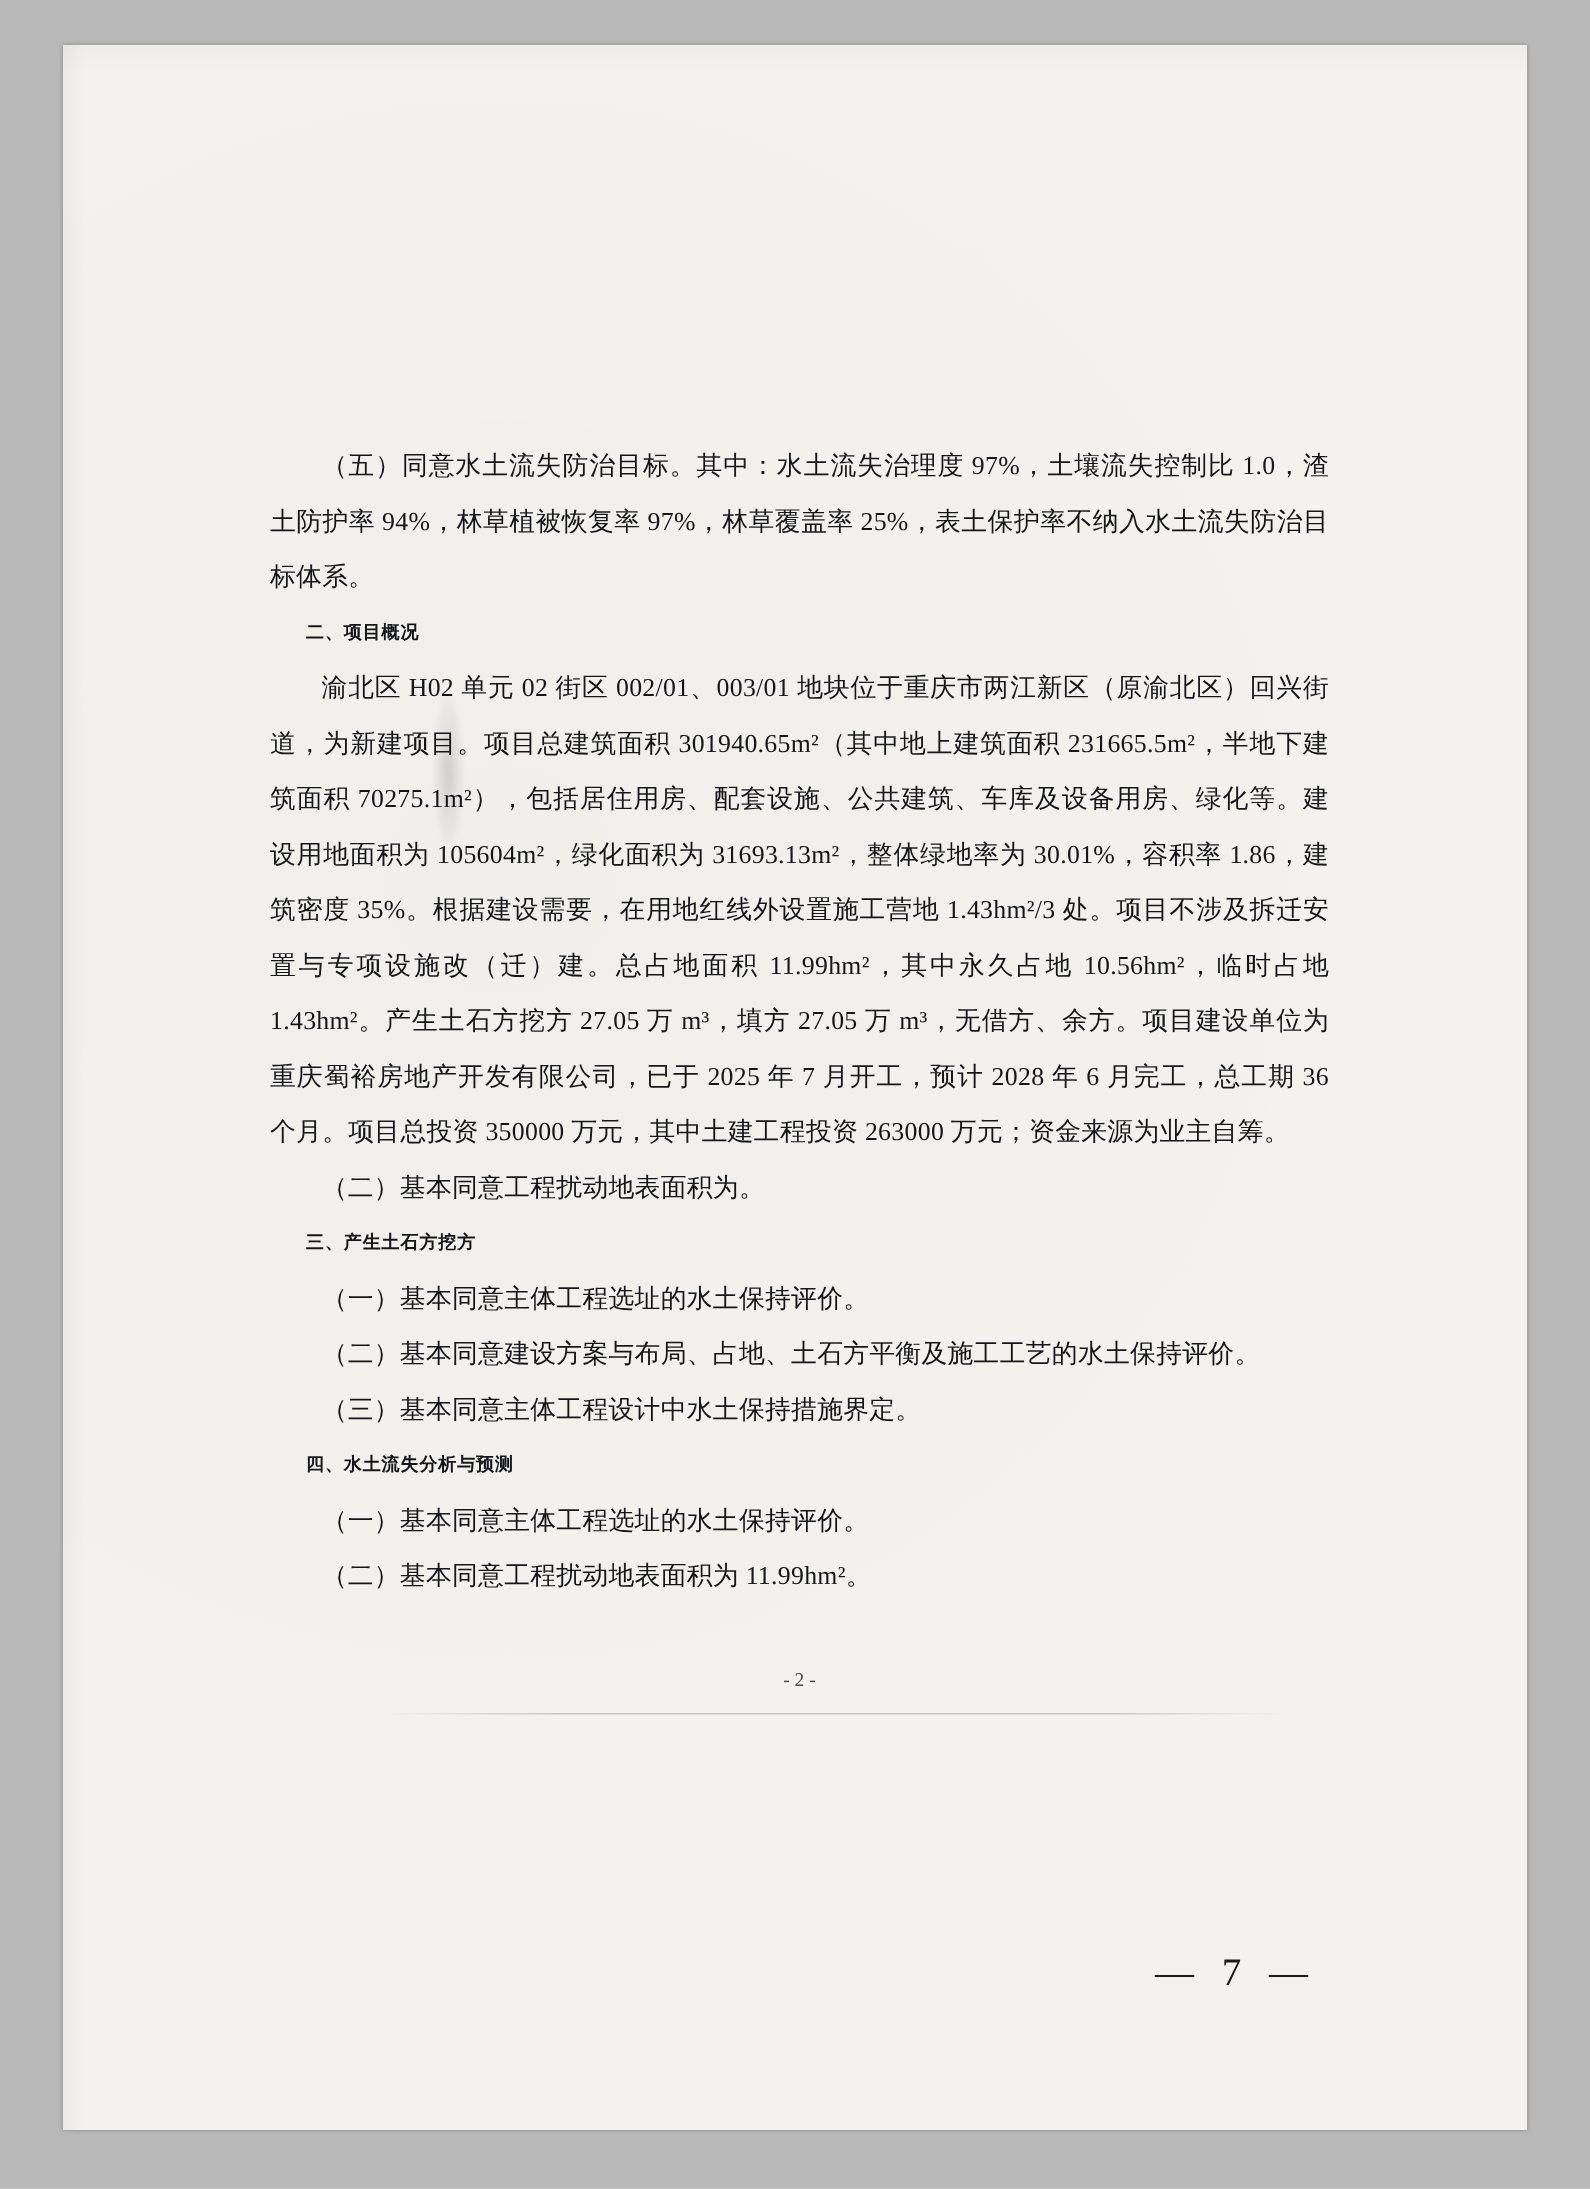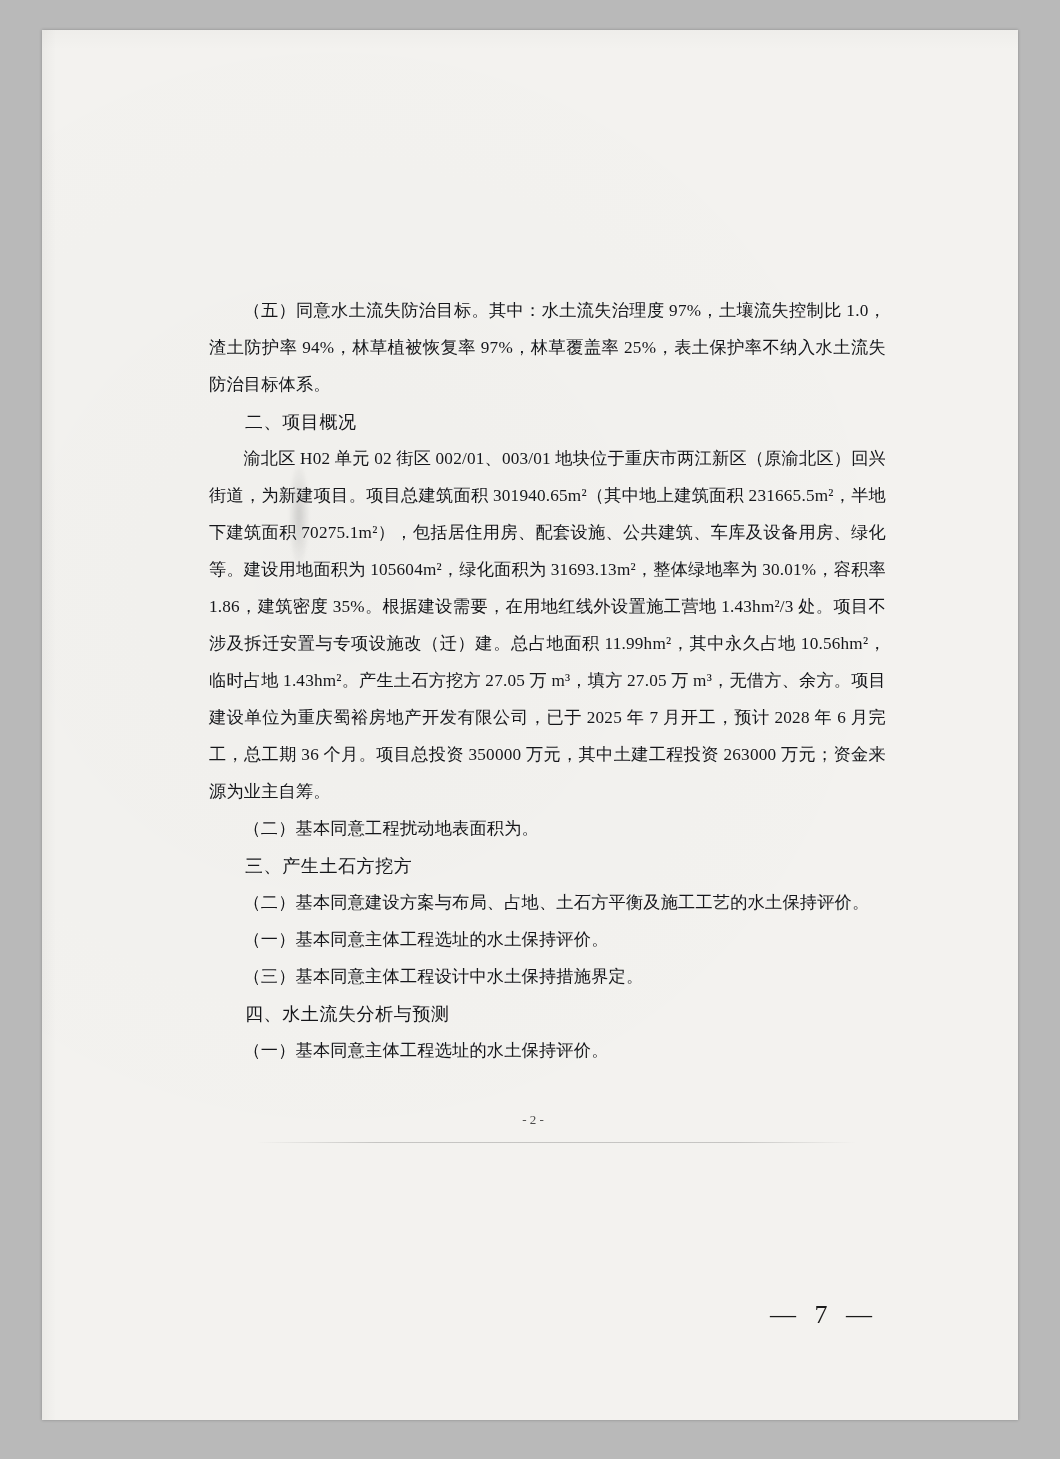--- a/index.html
+++ b/index.html
@@ -61,28 +61,27 @@
     color: #15161a;
     text-align: justify;
     text-justify: inter-ideograph;
     letter-spacing: 0.2px;
   }
   p.indent {
     text-indent: 2em;
   }
   p.heading {
     text-indent: 2em;
-    font-weight: normal;
+    font-weight: bold;
     font-family: "DejaVu Sans", "Liberation Sans", sans-serif;
-    font-size: 18px;
+    font-size: 12px;
     letter-spacing: 0.6px;
   }
   .body-block p {
     text-indent: 2em;
-    margin-left: 29px;
   }
   .page-num {
     position: absolute;
     left: 138px;
     top: 1082px;
     width: 706px;
     text-align: center;
     font-size: 13px;
     color: #4a4a4a;
     font-family: "Liberation Serif", serif;
@@ -111,24 +110,25 @@
 <div class="page-wrap">
   <div class="paper">
     <div class="smudge"></div>
 
     <div class="content body-block">
       <p class="indent">（五）同意水土流失防治目标。其中：水土流失治理度 97%，土壤流失控制比 1.0，渣土防护率 94%，林草植被恢复率 97%，林草覆盖率 25%，表土保护率不纳入水土流失防治目标体系。</p>
       <p class="heading">二、项目概况</p>
       <p class="indent">渝北区 H02 单元 02 街区 002/01、003/01 地块位于重庆市两江新区（原渝北区）回兴街道，为新建项目。项目总建筑面积 301940.65m²（其中地上建筑面积 231665.5m²，半地下建筑面积 70275.1m²），包括居住用房、配套设施、公共建筑、车库及设备用房、绿化等。建设用地面积为 105604m²，绿化面积为 31693.13m²，整体绿地率为 30.01%，容积率 1.86，建筑密度 35%。根据建设需要，在用地红线外设置施工营地 1.43hm²/3 处。项目不涉及拆迁安置与专项设施改（迁）建。总占地面积 11.99hm²，其中永久占地 10.56hm²，临时占地 1.43hm²。产生土石方挖方 27.05 万 m³，填方 27.05 万 m³，无借方、余方。项目建设单位为重庆蜀裕房地产开发有限公司，已于 2025 年 7 月开工，预计 2028 年 6 月完工，总工期 36 个月。项目总投资 350000 万元，其中土建工程投资 263000 万元；资金来源为业主自筹。</p>
       <p class="indent">（二）基本同意工程扰动地表面积为。</p>
       <p class="heading">三、产生土石方挖方</p>
+      <p class="indent">（一）基本同意主体工程选址的水土保持评价。</p>
       <p class="indent">（二）基本同意建设方案与布局、占地、土石方平衡及施工工艺的水土保持评价。</p>
-      <p class="indent">（一）基本同意主体工程选址的水土保持评价。</p>
       <p class="indent">（三）基本同意主体工程设计中水土保持措施界定。</p>
       <p class="heading">四、水土流失分析与预测</p>
       <p class="indent">（一）基本同意主体工程选址的水土保持评价。</p>
+      <p class="indent">（二）基本同意工程扰动地表面积为 11.99hm²。</p>
     </div>
 
     <div class="page-num">- 2 -</div>
     <div class="rule"></div>
     <div class="folio">— 7 —</div>
   </div>
 </div>
 
 </body></html>

